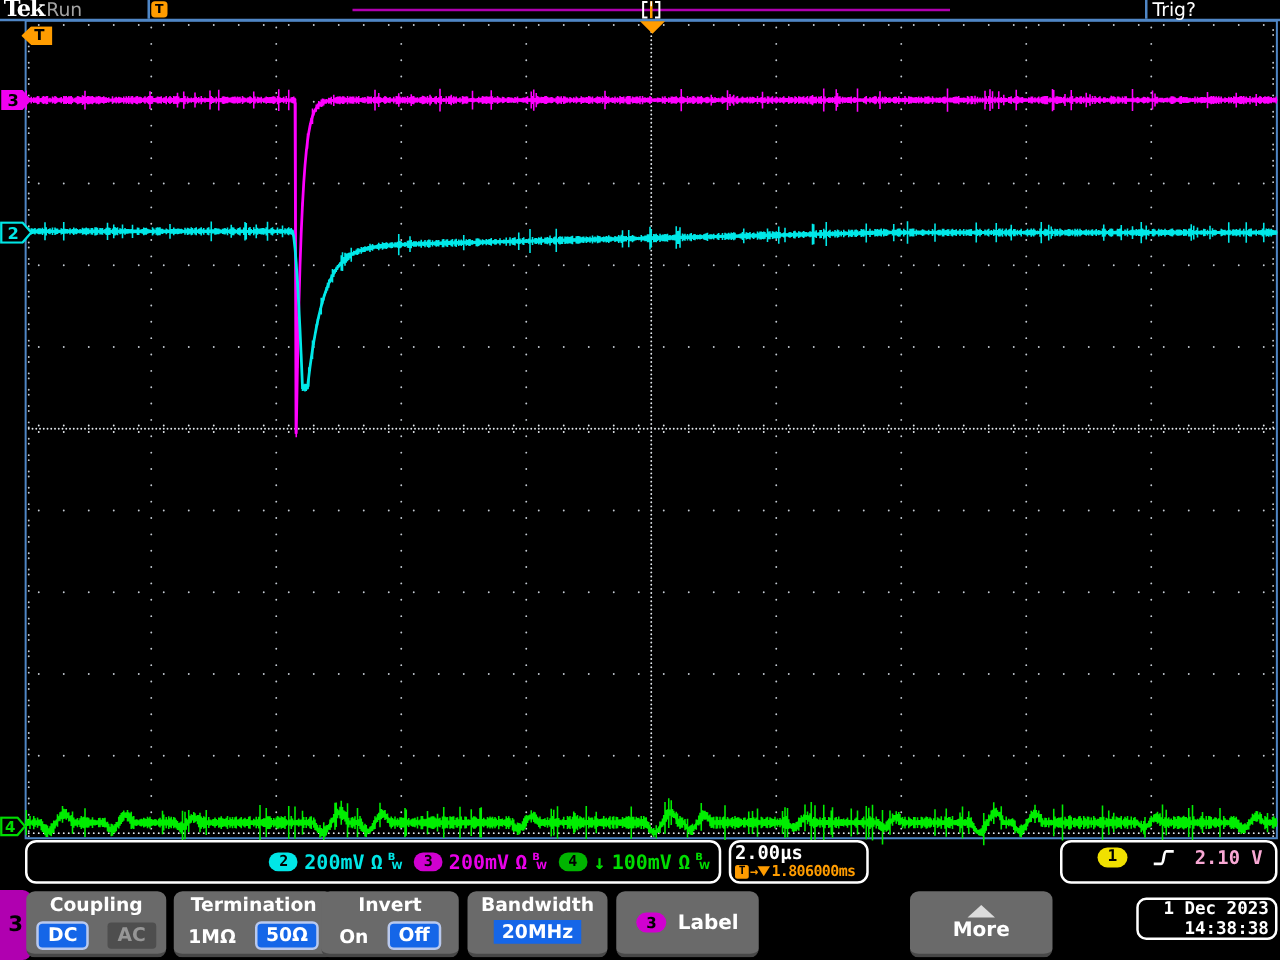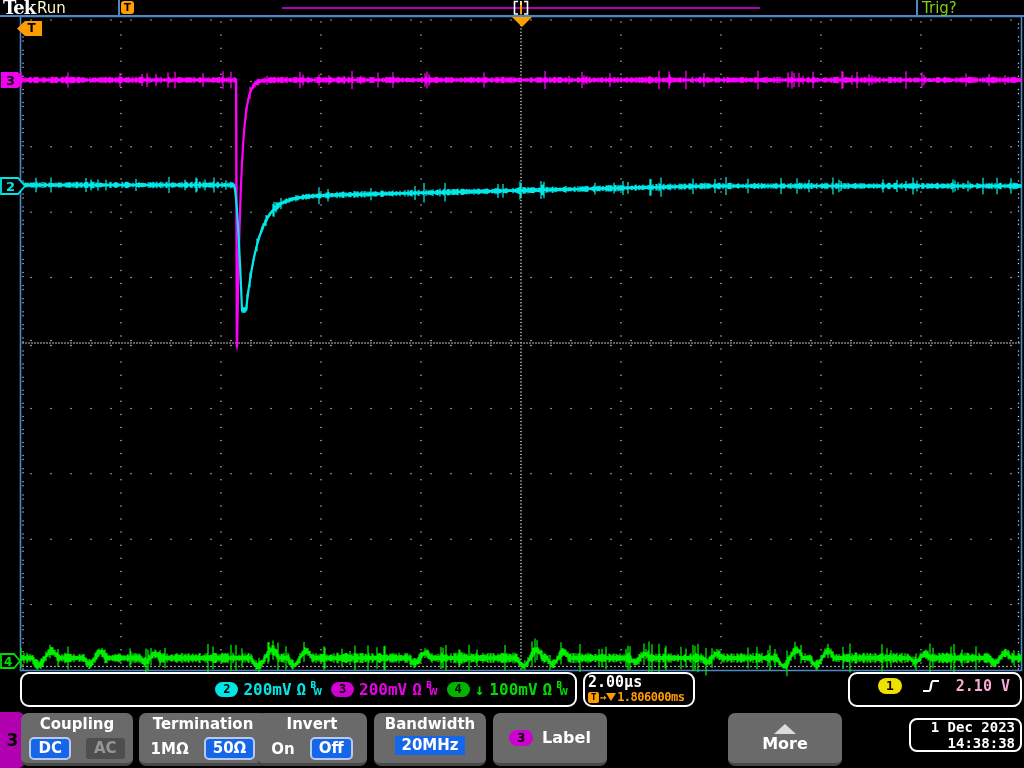--- a/index.html
+++ b/index.html
@@ -3,22 +3,22 @@
 <meta charset="utf-8">
 <style>
   html,body{margin:0;padding:0;background:#000;}
   #screen{position:relative;width:1024px;height:768px;background:#000;overflow:hidden;
           font-family:"DejaVu Sans",sans-serif;color:#fff;}
   #plot{position:absolute;left:0;top:0;}
 
   
   .tek-logo{position:absolute;left:3px;top:-3px;font-family:"DejaVu Serif",serif;
             font-weight:bold;font-size:18px;letter-spacing:-1px;color:#fff;}
-  .acq-status{position:absolute;left:37px;top:-1px;font-size:15px;color:#fef9c3;}
-  .trig-status{position:absolute;left:922px;top:-1px;font-size:15px;color:#84cc16;}
+  .acq-status{position:absolute;left:37px;top:-1px;font-size:15px;color:#a3a3a3;}
+  .trig-status{position:absolute;left:922px;top:-1px;font-size:15px;color:#ffffff;}
   .bar-line{position:absolute;background:#4f86c5;}
   #bar-bottom{left:0;top:15px;width:1024px;height:2px;}
   #bar-div1{left:118px;top:0;width:2px;height:15px;}
   #bar-div2{left:916px;top:0;width:2px;height:15px;}
   .t-chip{position:absolute;left:121px;top:1px;width:13px;height:13px;background:#ff9c00;
           border-radius:3px;color:#000;font-weight:bold;font-size:10px;line-height:13px;
           text-align:center;}
   #record-line{position:absolute;left:282px;top:7px;width:478px;height:2px;background:#b000b0;}
   #window-marker{position:absolute;left:513px;top:0;}
   #expand-tri{position:absolute;left:512px;top:17px;width:0;height:0;

